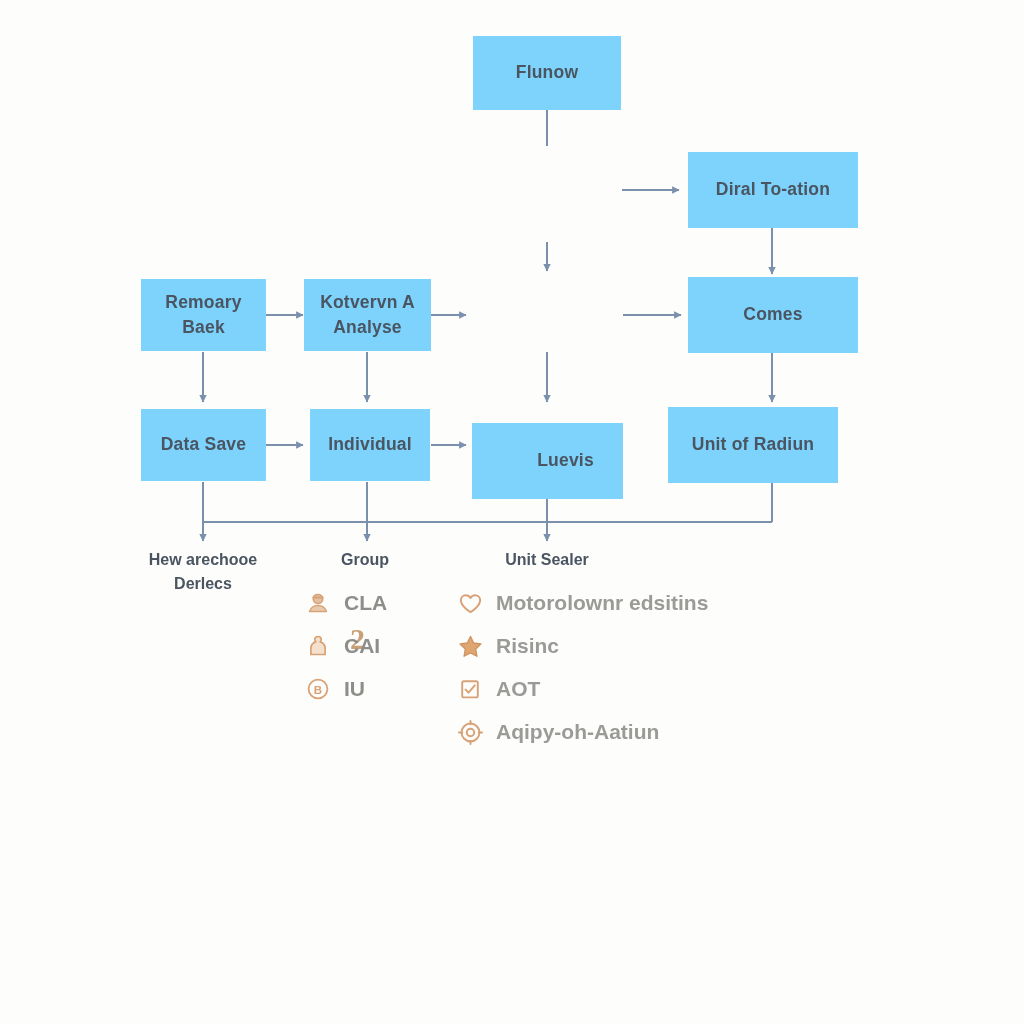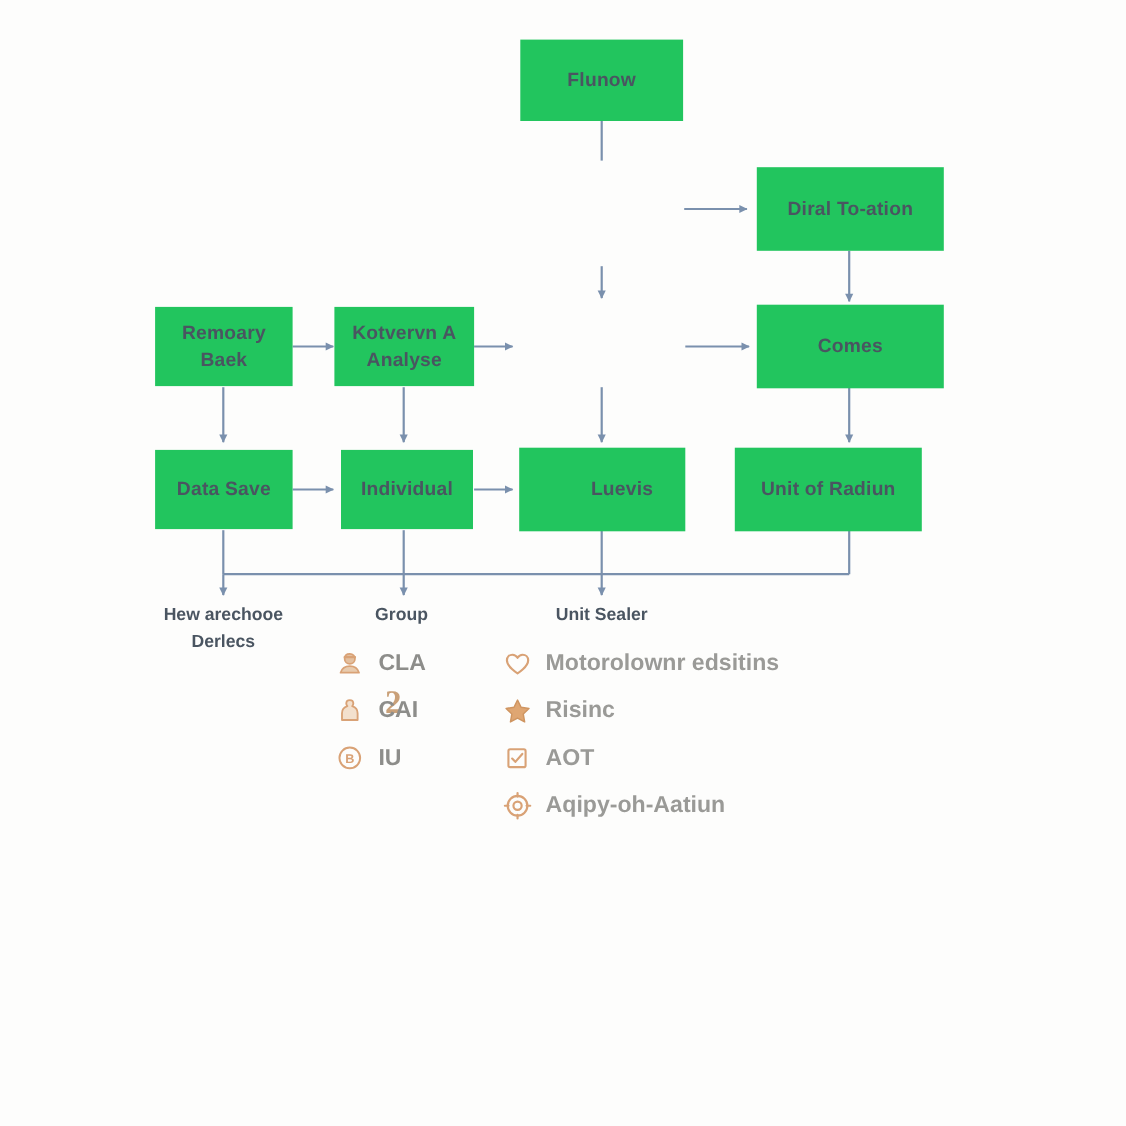--- a/index.html
+++ b/index.html
@@ -22,21 +22,21 @@
   #wires {
     position: absolute;
     left: 0;
     top: 0;
     width: 1024px;
     height: 1024px;
     pointer-events: none;
   }
   .node {
     position: absolute;
-    background: #22c55e;
+    background: #7dd3fc;
     display: flex;
     align-items: center;
     justify-content: center;
     text-align: center;
     color: #4a5561;
     font-size: 17.5px;
     font-weight: 600;
     letter-spacing: 0.2px;
     line-height: 1.45;
     box-sizing: border-box;
@@ -177,21 +177,21 @@
         <span class="ln">Data Save</span>
       </span>
   </div>
 
   <div class="node" style="left:310px; top:409px; width:120px; height:72px;">
     <span>
         <span class="ln">Individual</span>
       </span>
   </div>
 
-  <div class="node" style="left:472px; top:407px; width:151px; height:76px;padding-left:44px;">
+  <div class="node" style="left:472px; top:423px; width:151px; height:76px;padding-left:44px;">
     <span>
         <span class="ln">Luevis</span>
       </span>
   </div>
 
   <div class="node" style="left:668px; top:407px; width:170px; height:76px;">
     <span>
         <span class="ln">Unit of Radiun</span>
       </span>
   </div>

